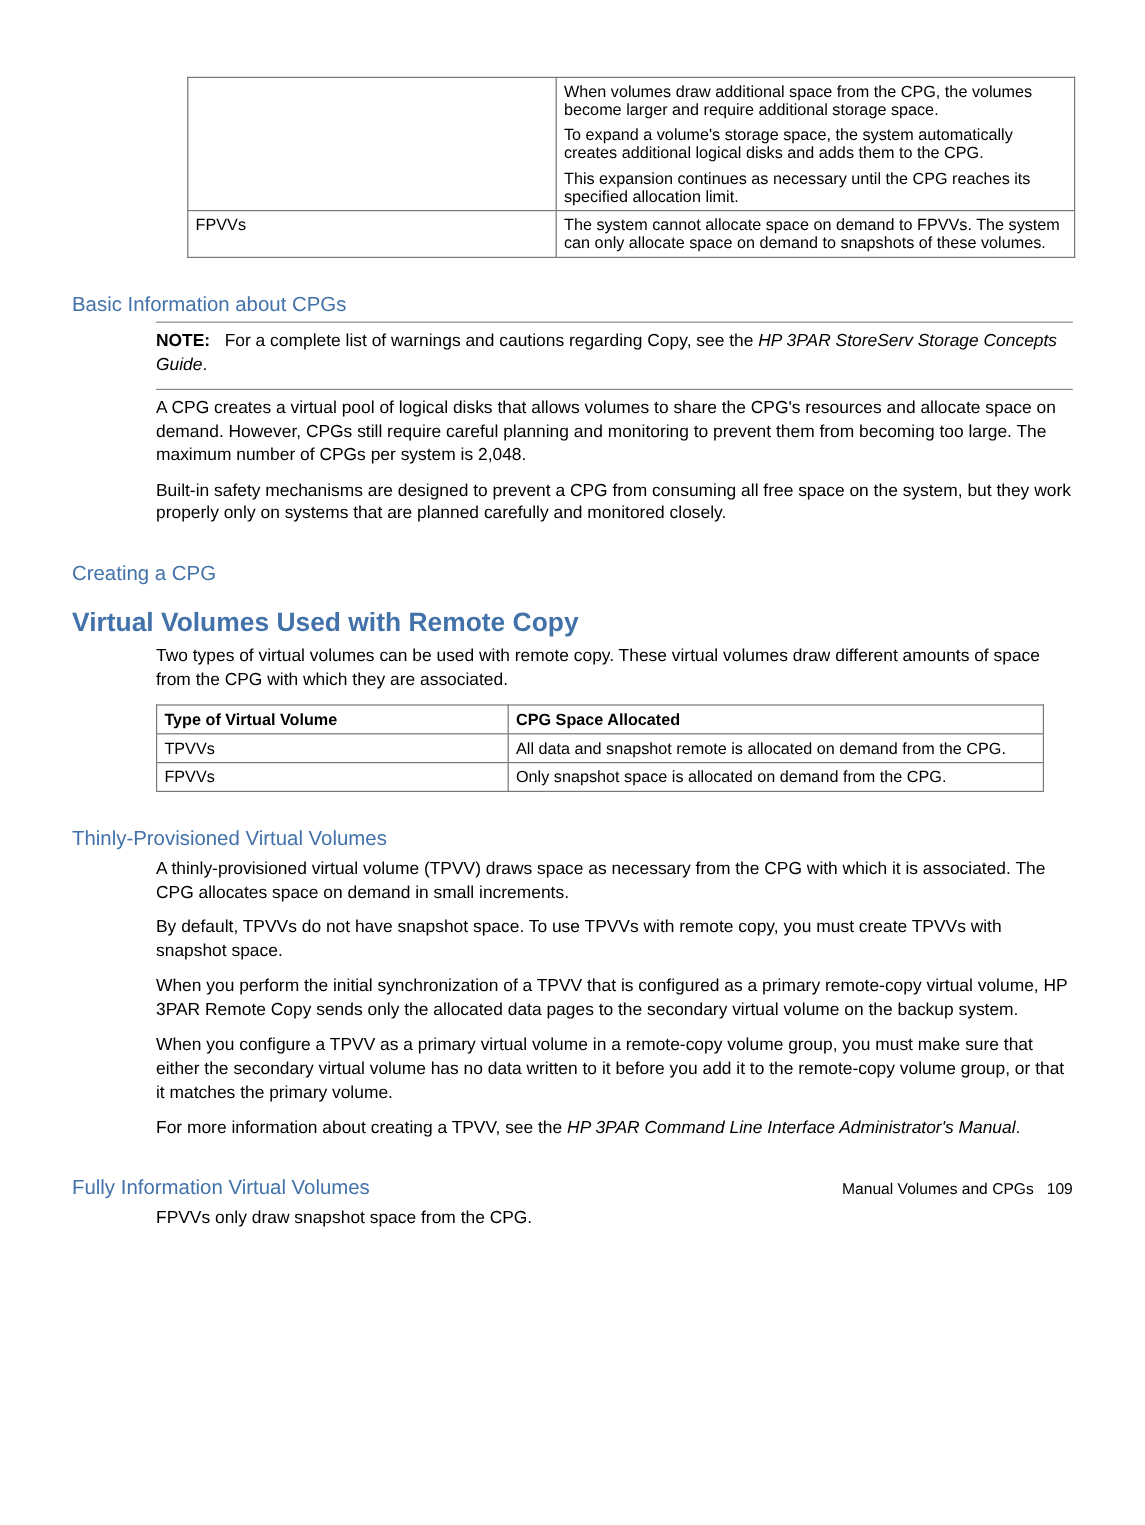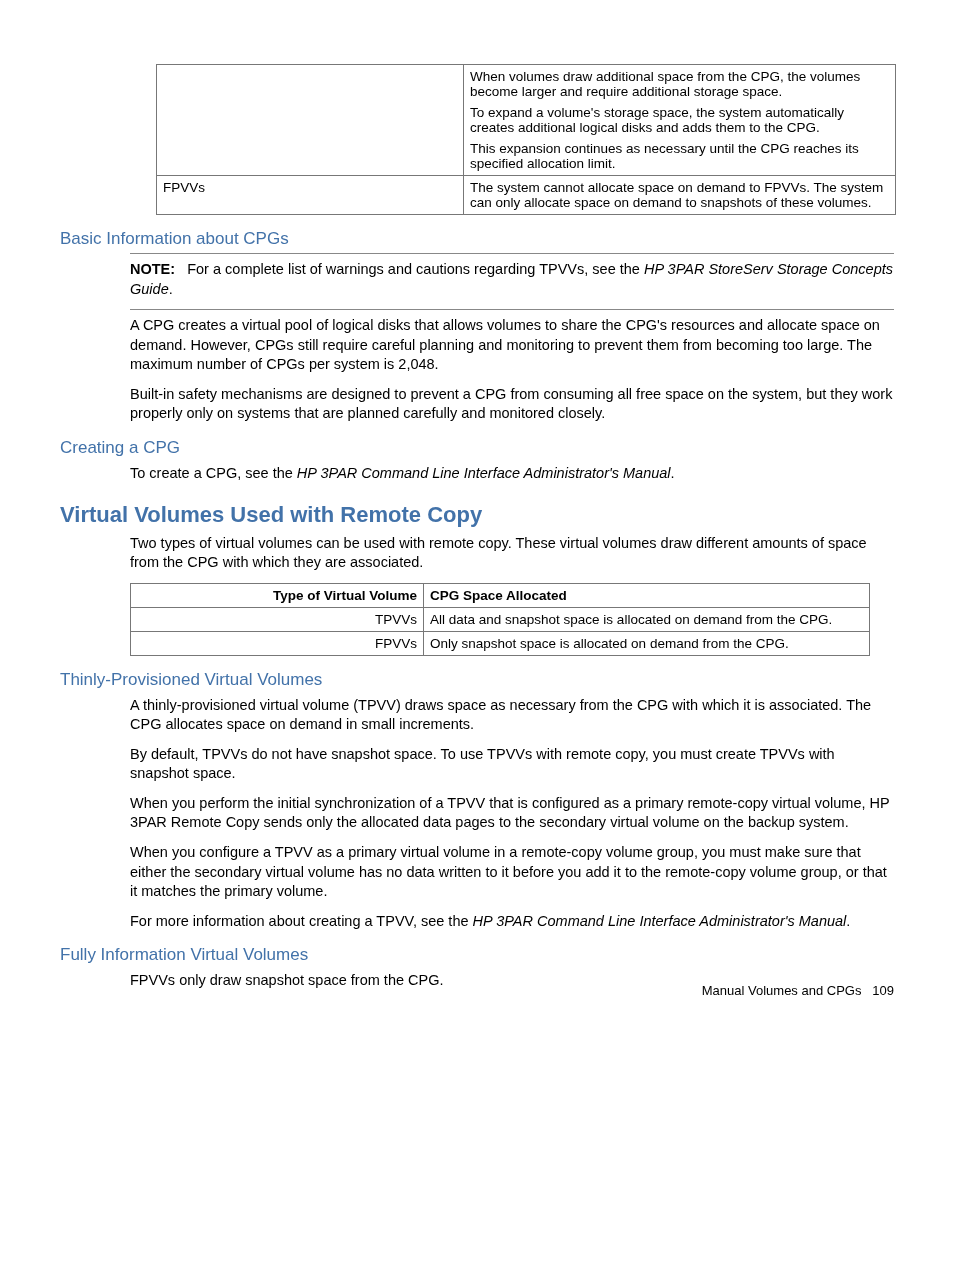--- a/index.html
+++ b/index.html
@@ -31,33 +31,32 @@
   }
   th {
     font-weight: bold;
   }
   .top-table td:first-child {
     width: 294px;
   }
   .second-table td:first-child,
   .second-table th:first-child {
     width: 280px;
-    text-align: right;
   }
   .cell-para {
     margin: 0 0 6px 0;
   }
   .cell-para:last-child {
     margin-bottom: 0;
   }
   h2.blue {
     color: #4272a9;
     font-weight: normal;
     font-size: 17px;
-    margin: 14px 0 4px 0;
+    margin: 29px 0 4px 0;
   }
   h1.blue {
     color: #4272a9;
     font-weight: bold;
     font-size: 22px;
     margin: 18px 0 6px 0;
   }
   .content-block {
     margin-left: 70px;
   }
@@ -115,48 +114,43 @@
         <td>The system cannot allocate space on demand to FPVVs. The system can only allocate space on demand to snapshots of these volumes.</td>
       </tr>
     </tbody>
       </table>
   </div>
 
   <h2 class="blue">Basic Information about CPGs</h2>
   <div class="content-block">
     <hr class="thin">
     <p class="body">
-      <span class="note-label">NOTE:</span>&nbsp;&nbsp;&nbsp;<span>For a complete list of warnings and cautions regarding TPVVs, see the </span><span class="italic">HP 3PAR StoreServ Storage Concepts Guide</span><span>.</span>
+      <span class="note-label">NOTE:</span>&nbsp;&nbsp;&nbsp;<span>For a complete list of warnings and cautions regarding Copy, see the </span><span class="italic">HP 3PAR StoreServ Storage Concepts Guide</span><span>.</span>
     </p>
     <hr class="thin">
     <p class="body">A CPG creates a virtual pool of logical disks that allows volumes to share the CPG's resources and allocate space on demand. However, CPGs still require careful planning and monitoring to prevent them from becoming too large. The maximum number of CPGs per system is 2,048.</p>
     <p class="body">Built-in safety mechanisms are designed to prevent a CPG from consuming all free space on the system, but they work properly only on systems that are planned carefully and monitored closely.</p>
   </div>
 
   <h2 class="blue">Creating a CPG</h2>
-  <div class="content-block">
-    <p class="body">
-      <span>To create a CPG, see the </span><span class="italic">HP 3PAR Command Line Interface Administrator's Manual</span><span>.</span>
-    </p>
-  </div>
 
   <h1 class="blue">Virtual Volumes Used with Remote Copy</h1>
   <div class="content-block">
     <p class="body">Two types of virtual volumes can be used with remote copy. These virtual volumes draw different amounts of space from the CPG with which they are associated.</p>
 
     <div class="table-wrap" style="margin-left:0;">
       <table class="second-table">
         <tbody>
             <tr>
           <th>Type of Virtual Volume</th>
           <th>CPG Space Allocated</th>
         </tr>
         <tr>
           <td>TPVVs</td>
-          <td>All data and snapshot space is allocated on demand from the CPG.</td>
+          <td>All data and snapshot remote is allocated on demand from the CPG.</td>
         </tr>
         <tr>
           <td>FPVVs</td>
           <td>Only snapshot space is allocated on demand from the CPG.</td>
         </tr>
       </tbody>
         </table>
     </div>
   </div>
 

